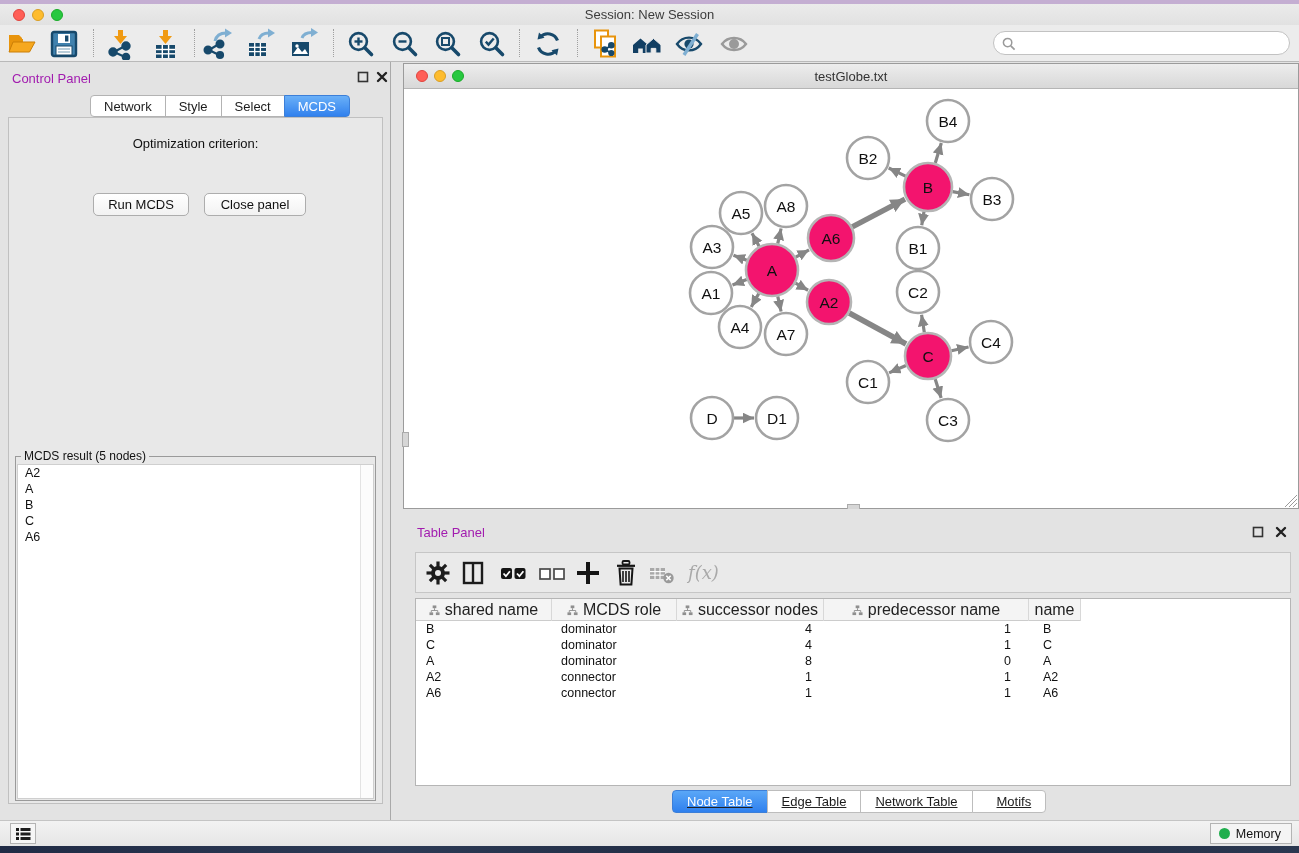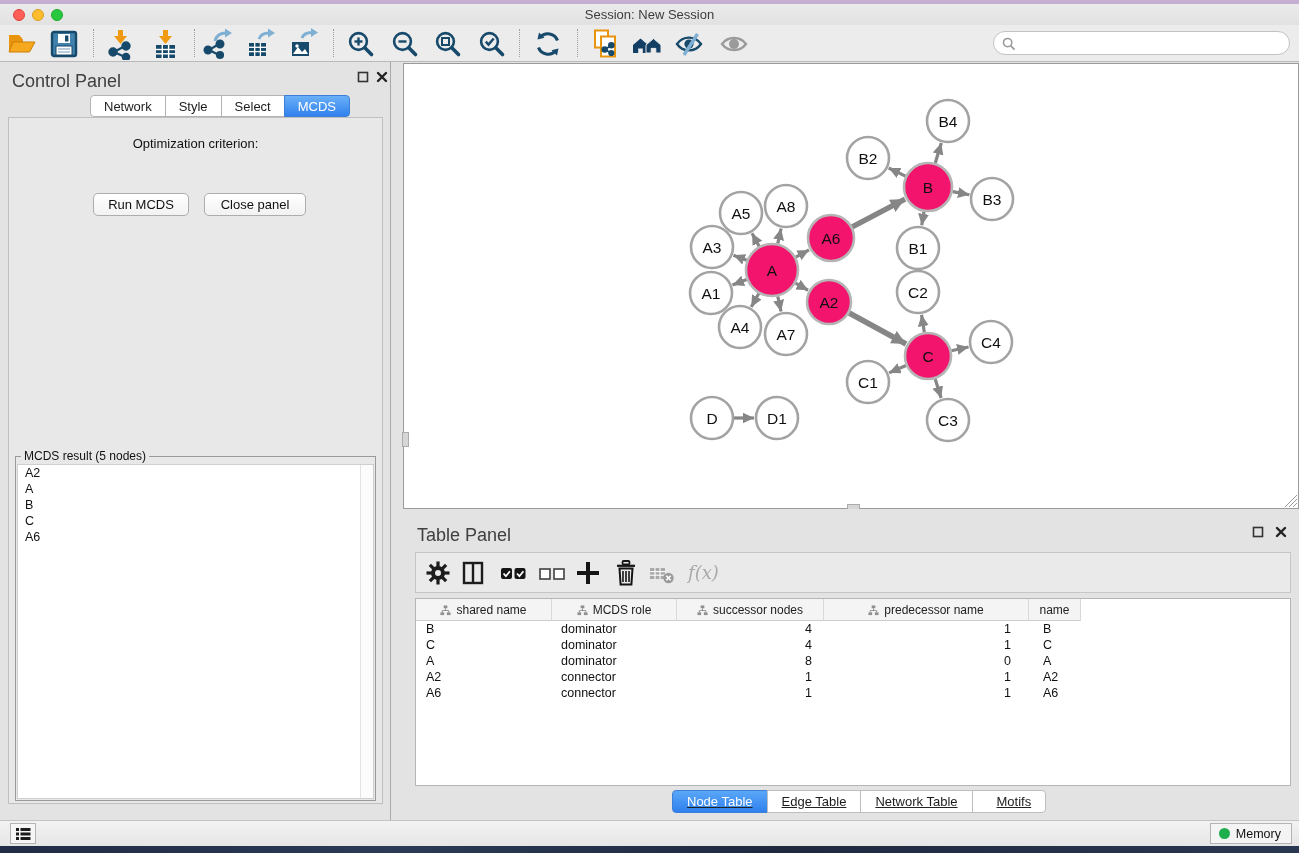--- a/index.html
+++ b/index.html
@@ -19,21 +19,21 @@
   .toolbar { left:0; top:25px; width:1299px; height:37px; background:#ececec; border-bottom:1px solid #b9b9b9; }
   .tbi { position:absolute; top:3px; width:32px; height:32px; cursor:pointer; }
   .tbi svg { width:32px; height:32px; }
   .tsep { position:absolute; top:4px; width:1px; height:28px; border-left:1px dotted #9f9f9f; }
   .searchbox { position:absolute; left:993px; top:6px; width:297px; height:24px; background:#fff; border:1px solid #c2c2c2; border-radius:12px; }
   .searchbox svg { position:absolute; left:7px; top:4px; width:16px; height:16px; }
   .searchbox input { position:absolute; left:26px; top:2px; width:260px; height:18px; border:none; outline:none; font-size:12px; background:transparent; }
 
   
   .control-panel { left:0; top:62px; width:391px; height:758px; background:#e3e3e3; border-right:1px solid #a9a9a9; }
-  .panel-head { position:absolute; left:12px; top:9px; font-size:18px; color:#404040; }
+  .panel-head { position:absolute; left:12px; top:9px; font-size:13px; color:#a21caf; }
   .winbtn { position:absolute; top:8px; width:14px; height:14px; cursor:pointer; }
   .winbtn svg { width:14px; height:14px; }
   .cp-tabs { position:absolute; left:78px; top:33px; display:flex; }
   .seg { height:22px; line-height:21px; padding:0 13px; background:#fff; border:1px solid #b3b3b3; margin-left:-1px; font-size:13px; color:#1c1c1c; cursor:pointer; }
   .seg:first-child { border-radius:4px 0 0 4px; margin-left:12px; }
   .seg:last-child { border-radius:0 4px 4px 0; }
   .seg.sel { background:linear-gradient(#6ab0f8,#3181ee); border-color:#3c7fd8; color:#fff; }
   .cp-inner { position:absolute; left:8px; top:55px; width:375px; height:687px; background:#e8e8e8; border:1px solid #c0c0c0; }
   .opt-label { position:absolute; left:0; width:100%; top:18px; text-align:center; font-size:13px; color:#111; }
   .opt-select { position:absolute; left:35px; top:40px; width:313px; height:24px; background:#fff; border:1px solid #ababab; border-radius:4px; cursor:pointer; }
@@ -57,21 +57,21 @@
   .grip-corner { position:absolute; right:0px; bottom:0px; width:15px; height:15px; }
 
   
   .table-panel { left:391px; top:509px; width:908px; height:311px; background:#e3e3e3; }
   .tp-toolbar { position:absolute; left:24px; top:43px; width:876px; height:41px; background:#eaeaea; border:1px solid #c6c6c6; }
   .tpi { position:absolute; top:5px; width:30px; height:30px; cursor:pointer; }
   .tpi svg { width:30px; height:30px; }
   .fx { font-family:"DejaVu Serif", serif; font-style:italic; font-size:18px; color:#a9a9a9; line-height:30px; }
   .ntable { position:absolute; left:24px; top:89px; width:876px; height:188px; background:#fff; border:1px solid #b5b5b5; overflow:hidden; }
   .thead { position:absolute; left:0; top:0; height:22px; background:#f4f4f4; border-bottom:1px solid #cccccc; display:flex; }
-  .hcell { height:22px; border-right:1px solid #d8d8d8; display:flex; align-items:center; justify-content:center; font-size:12px; color:#222; cursor:pointer; }
+  .hcell { height:22px; border-right:1px solid #d8d8d8; display:flex; align-items:center; justify-content:center; font-size:16px; color:#222; cursor:pointer; }
   .hcell svg { width:11px; height:11px; margin-right:5px; }
   .tbody { position:absolute; left:0; top:23px; width:100%; }
   .trow { display:flex; height:16px; cursor:default; }
   .tcell { height:16px; line-height:15px; font-size:12.5px; color:#111; overflow:hidden; }
   .al { text-align:left; padding-left:10px; }
   .ar { text-align:right; }
   .tp-tabs { position:absolute; left:281px; top:281px; display:flex;text-decoration:underline; }
   .seg2 { height:23px; line-height:22px; padding:0 14px; background:#fff; border:1px solid #bdbdbd; margin-left:-1px; font-size:13px; color:#1c1c1c; cursor:pointer; }
   .seg2:first-child { border-radius:4px 0 0 4px; margin-left:0; }
   .seg2:last-child { border-radius:0 4px 4px 0;padding-left:24px; }
@@ -292,20 +292,26 @@
             <div class="listitem">C</div>
             <div class="listitem">A6</div>
           </div>
         <div class="list-scroll"></div>
       </div>
     </div>
   </div>
 </div>
 
 <div class="abs net-window">
+  <div class="net-titlebar">
+    <span class="tl r" style="left:12px;top:6px"></span>
+    <span class="tl y" style="left:30px;top:6px"></span>
+    <span class="tl g" style="left:48px;top:6px"></span>
+    <div class="title">testGlobe.txt</div>
+  </div>
   <svg class="net-canvas" viewBox="0 0 894 419">
     <defs>
       <marker id="arw" markerUnits="userSpaceOnUse" markerWidth="13" markerHeight="12" refX="11.5" refY="5.5" orient="auto">
           <path d="M0,0 L11.5,5.5 L0,11 Z" fill="#868686"></path>
         </marker>
       <marker id="arw2" markerUnits="userSpaceOnUse" markerWidth="16" markerHeight="15" refX="14.5" refY="7" orient="auto">
           <path d="M0,0 L14.5,7 L0,14 Z" fill="#868686"></path>
         </marker>
     </defs>
     <g id="edge-layer">

